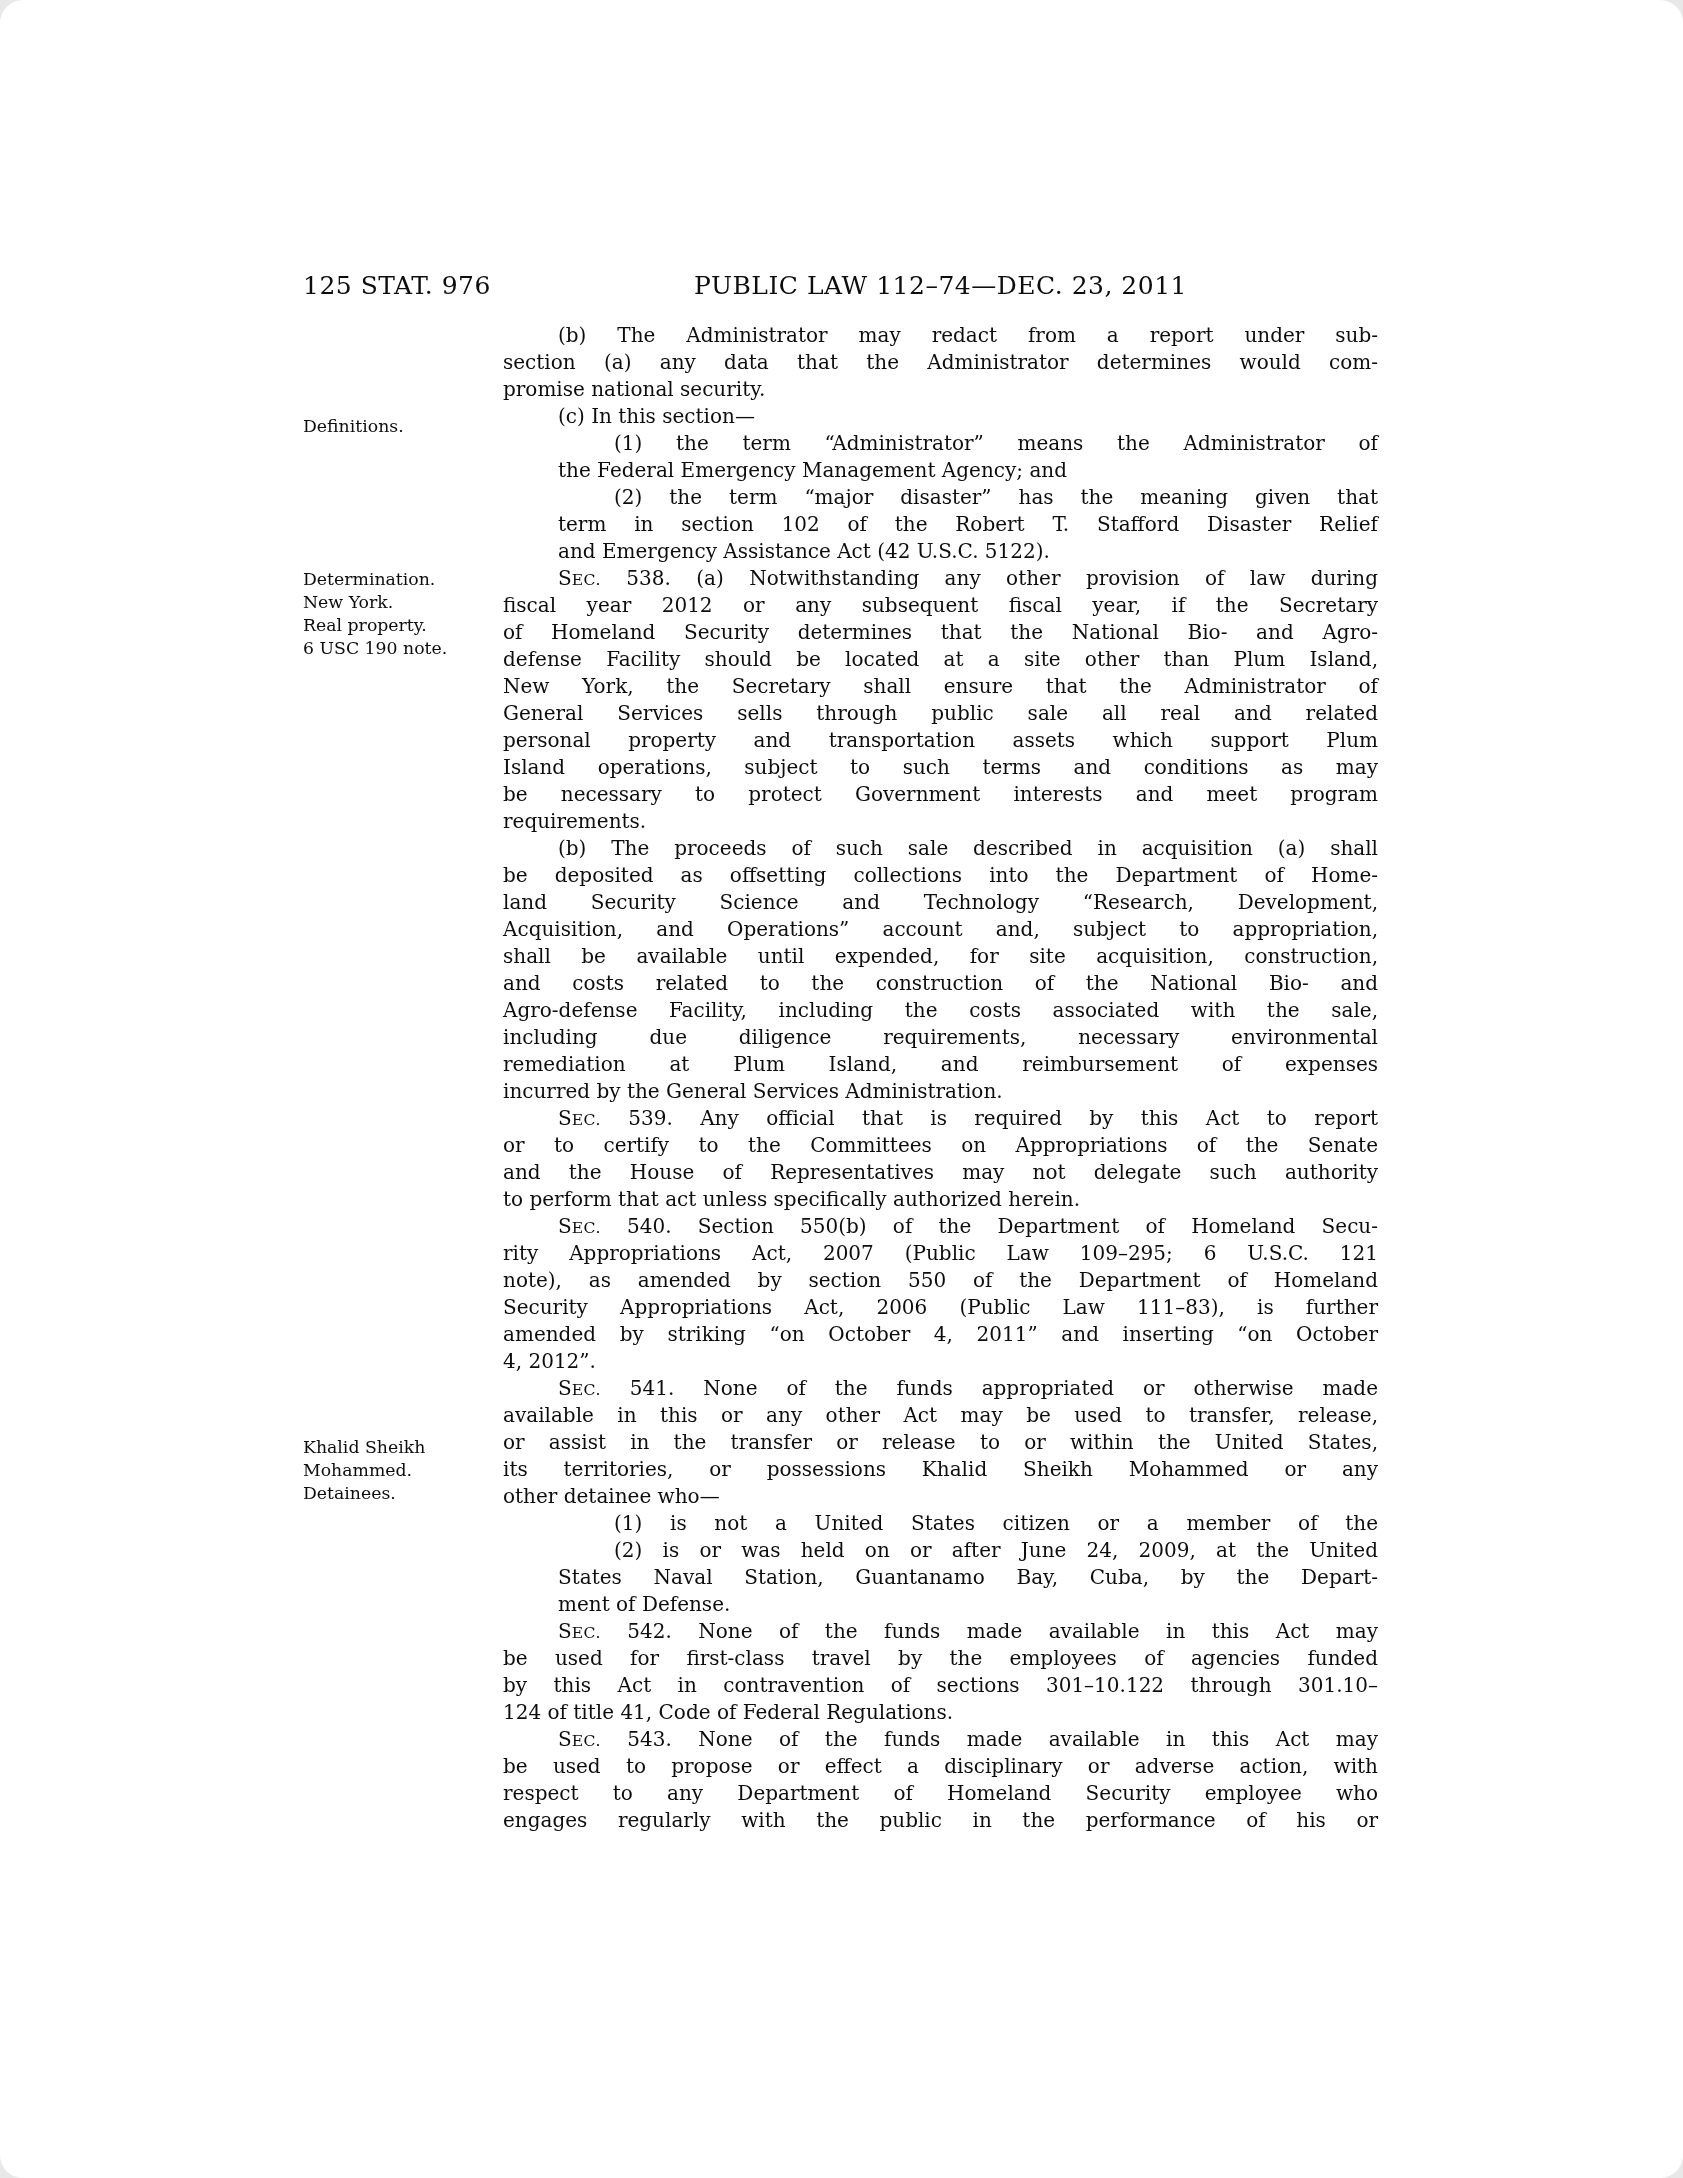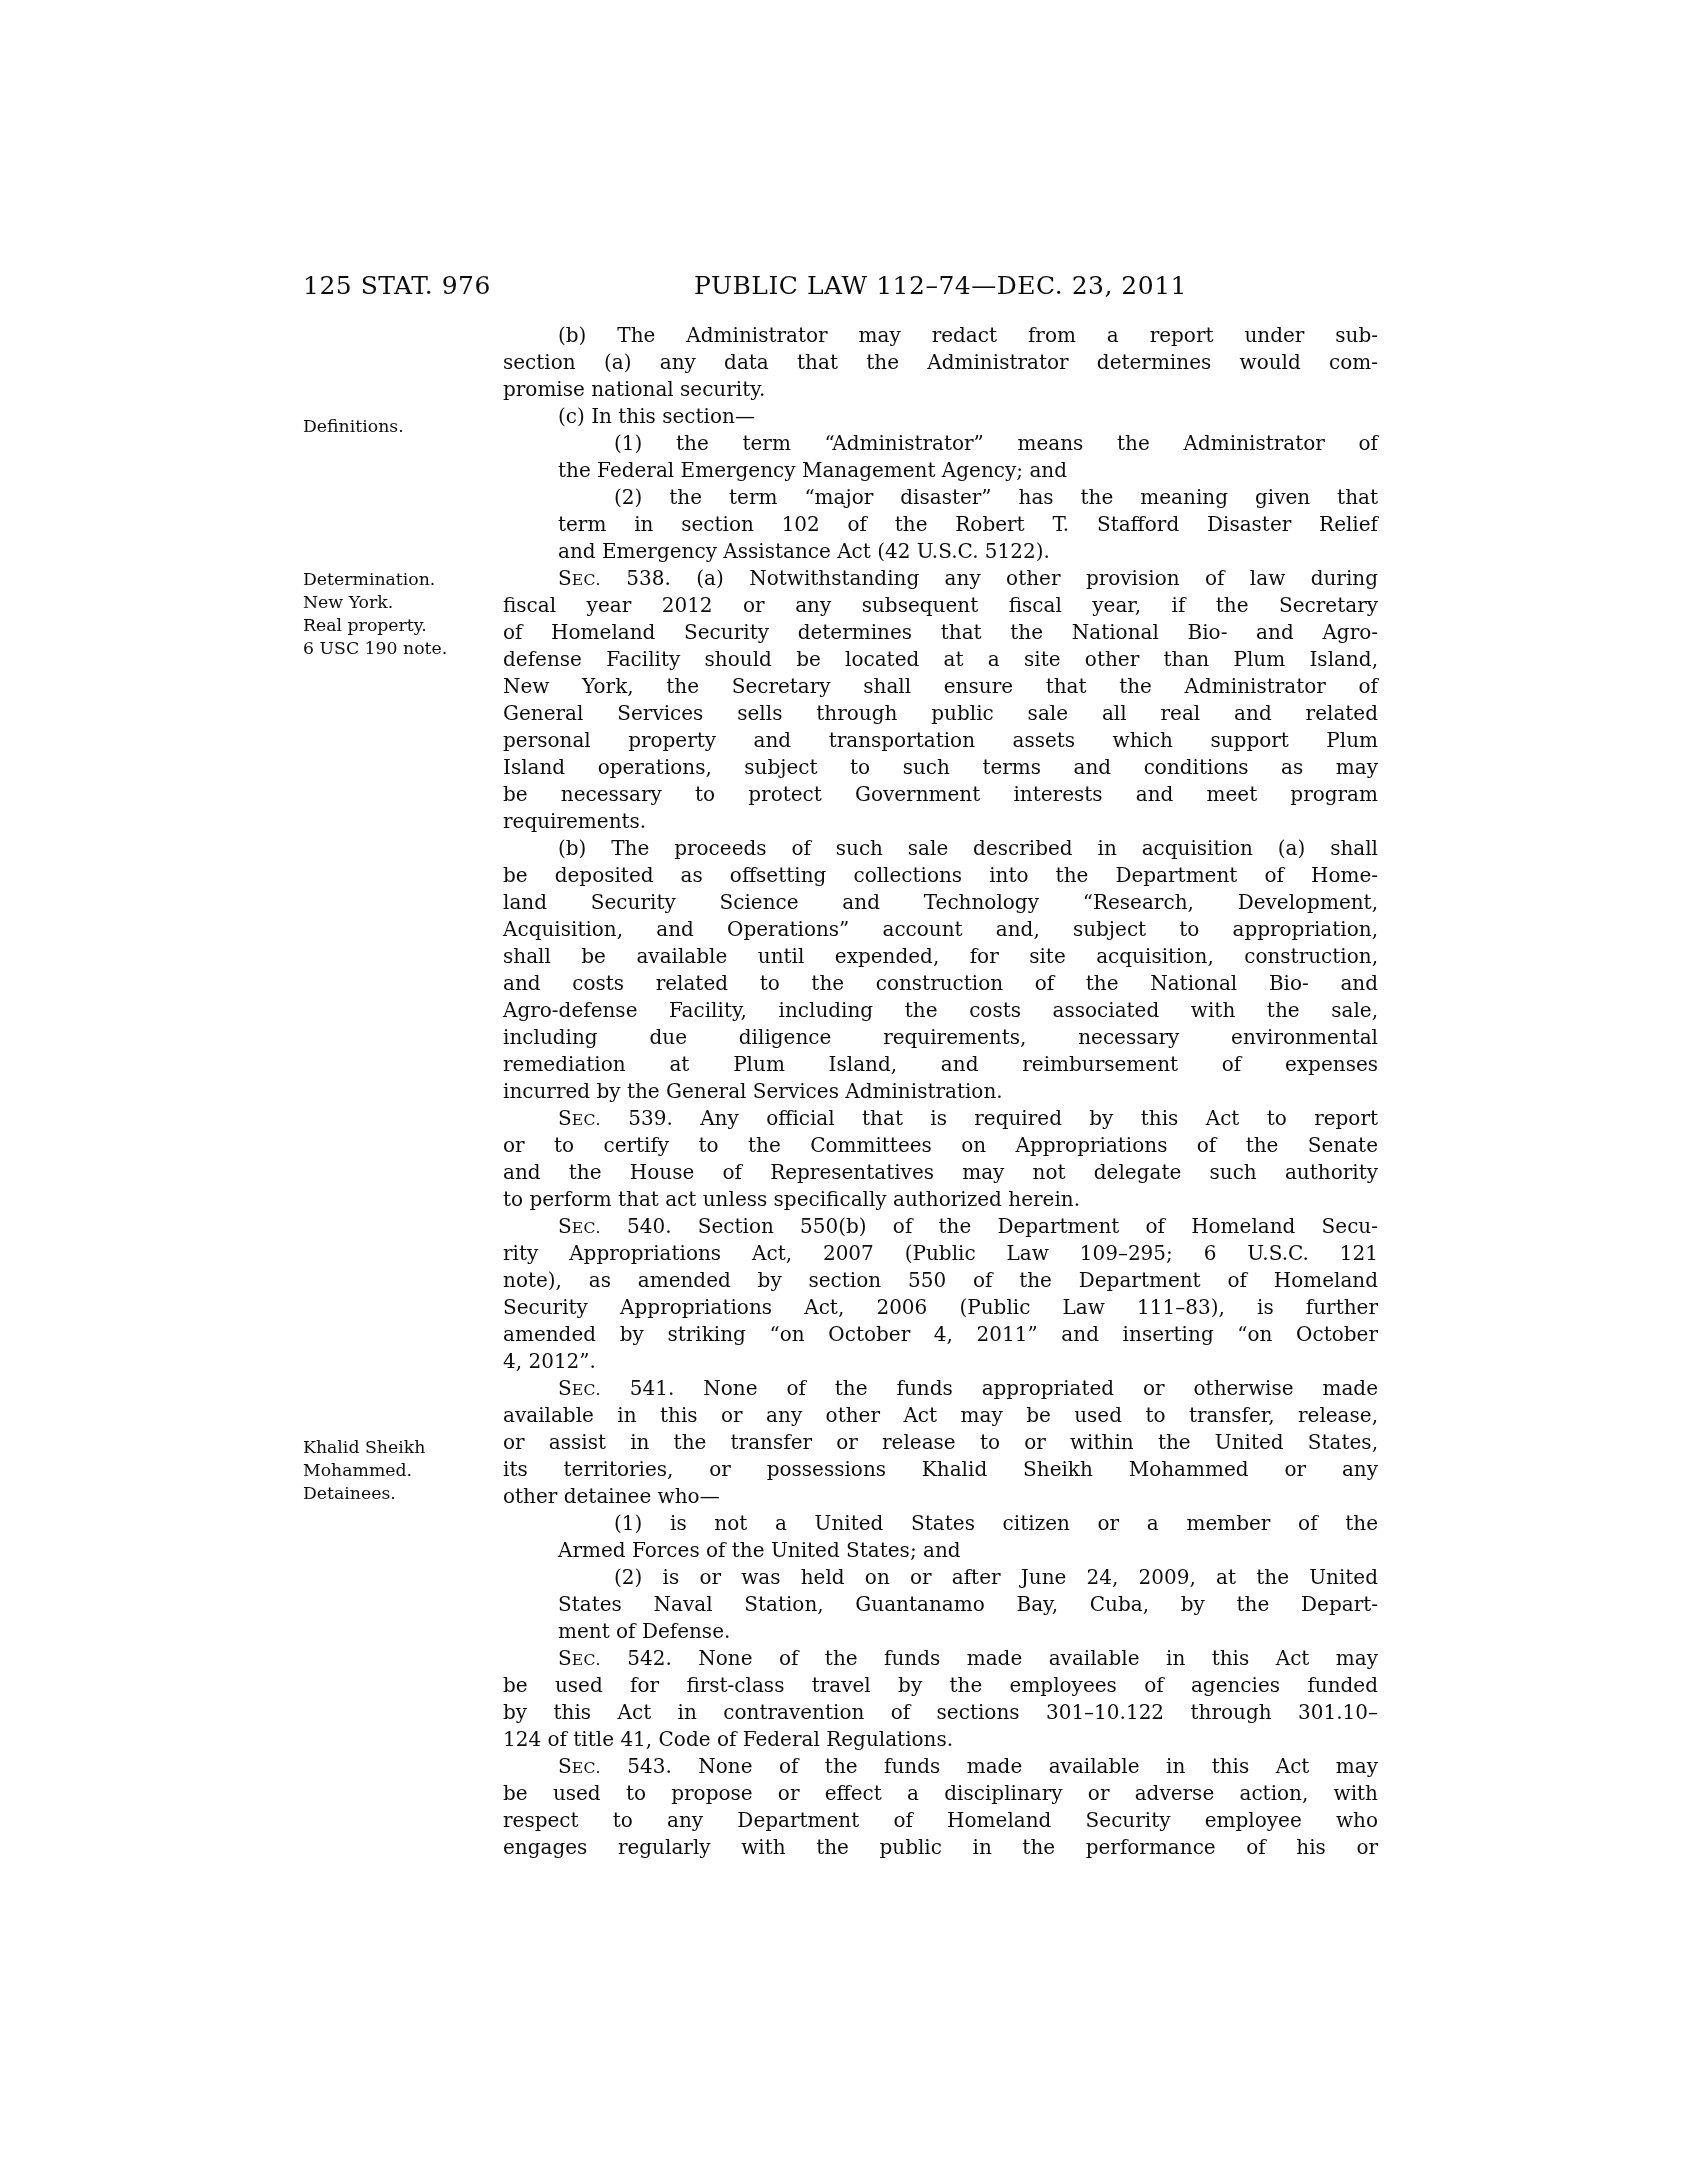--- a/index.html
+++ b/index.html
@@ -3,20 +3,21 @@
 <meta charset="utf-8">
 <style>
   html,body{margin:0;padding:0;background:#e8e8e8;}
   .page{
     position:relative;
     width:1683px;height:2178px;
     background:#ffffff;
     font-family:"DejaVu Serif", serif;
     color:#0d0d0d;
     overflow:hidden;
+    border-radius:23px;
   }
   .hdr-stat{
     position:absolute;left:303px;top:271px;
     font-size:25px;line-height:30px;letter-spacing:0.5px;white-space:nowrap;
   }
   .hdr-law{
     position:absolute;left:503px;top:271px;width:875px;
     font-size:25px;line-height:30px;letter-spacing:0.5px;
     text-align:center;white-space:nowrap;
   }
@@ -102,21 +103,20 @@
       <div class="line i0 j">note), as amended by section 550 of the Department of Homeland</div>
       <div class="line i0 j">Security Appropriations Act, 2006 (Public Law 111–83), is further</div>
       <div class="line i0 j">amended by striking “on October 4, 2011” and inserting “on October</div>
       <div class="line i0">4, 2012”.</div>
       <div class="line i1 j">S<span class="sc">EC.</span> 541. None of the funds appropriated or otherwise made</div>
       <div class="line i0 j">available in this or any other Act may be used to transfer, release,</div>
       <div class="line i0 j">or assist in the transfer or release to or within the United States,</div>
       <div class="line i0 j">its territories, or possessions Khalid Sheikh Mohammed or any</div>
       <div class="line i0">other detainee who—</div>
       <div class="line i2 j">(1) is not a United States citizen or a member of the</div>
-      <div class="line i1">Armed Forces of the United States; and</div>
       <div class="line i2 j">(2) is or was held on or after June 24, 2009, at the United</div>
       <div class="line i1 j">States Naval Station, Guantanamo Bay, Cuba, by the Depart-</div>
       <div class="line i1">ment of Defense.</div>
       <div class="line i1 j">S<span class="sc">EC.</span> 542. None of the funds made available in this Act may</div>
       <div class="line i0 j">be used for first-class travel by the employees of agencies funded</div>
       <div class="line i0 j">by this Act in contravention of sections 301–10.122 through 301.10–</div>
       <div class="line i0">124 of title 41, Code of Federal Regulations.</div>
       <div class="line i1 j">S<span class="sc">EC.</span> 543. None of the funds made available in this Act may</div>
       <div class="line i0 j">be used to propose or effect a disciplinary or adverse action, with</div>
       <div class="line i0 j">respect to any Department of Homeland Security employee who</div>

